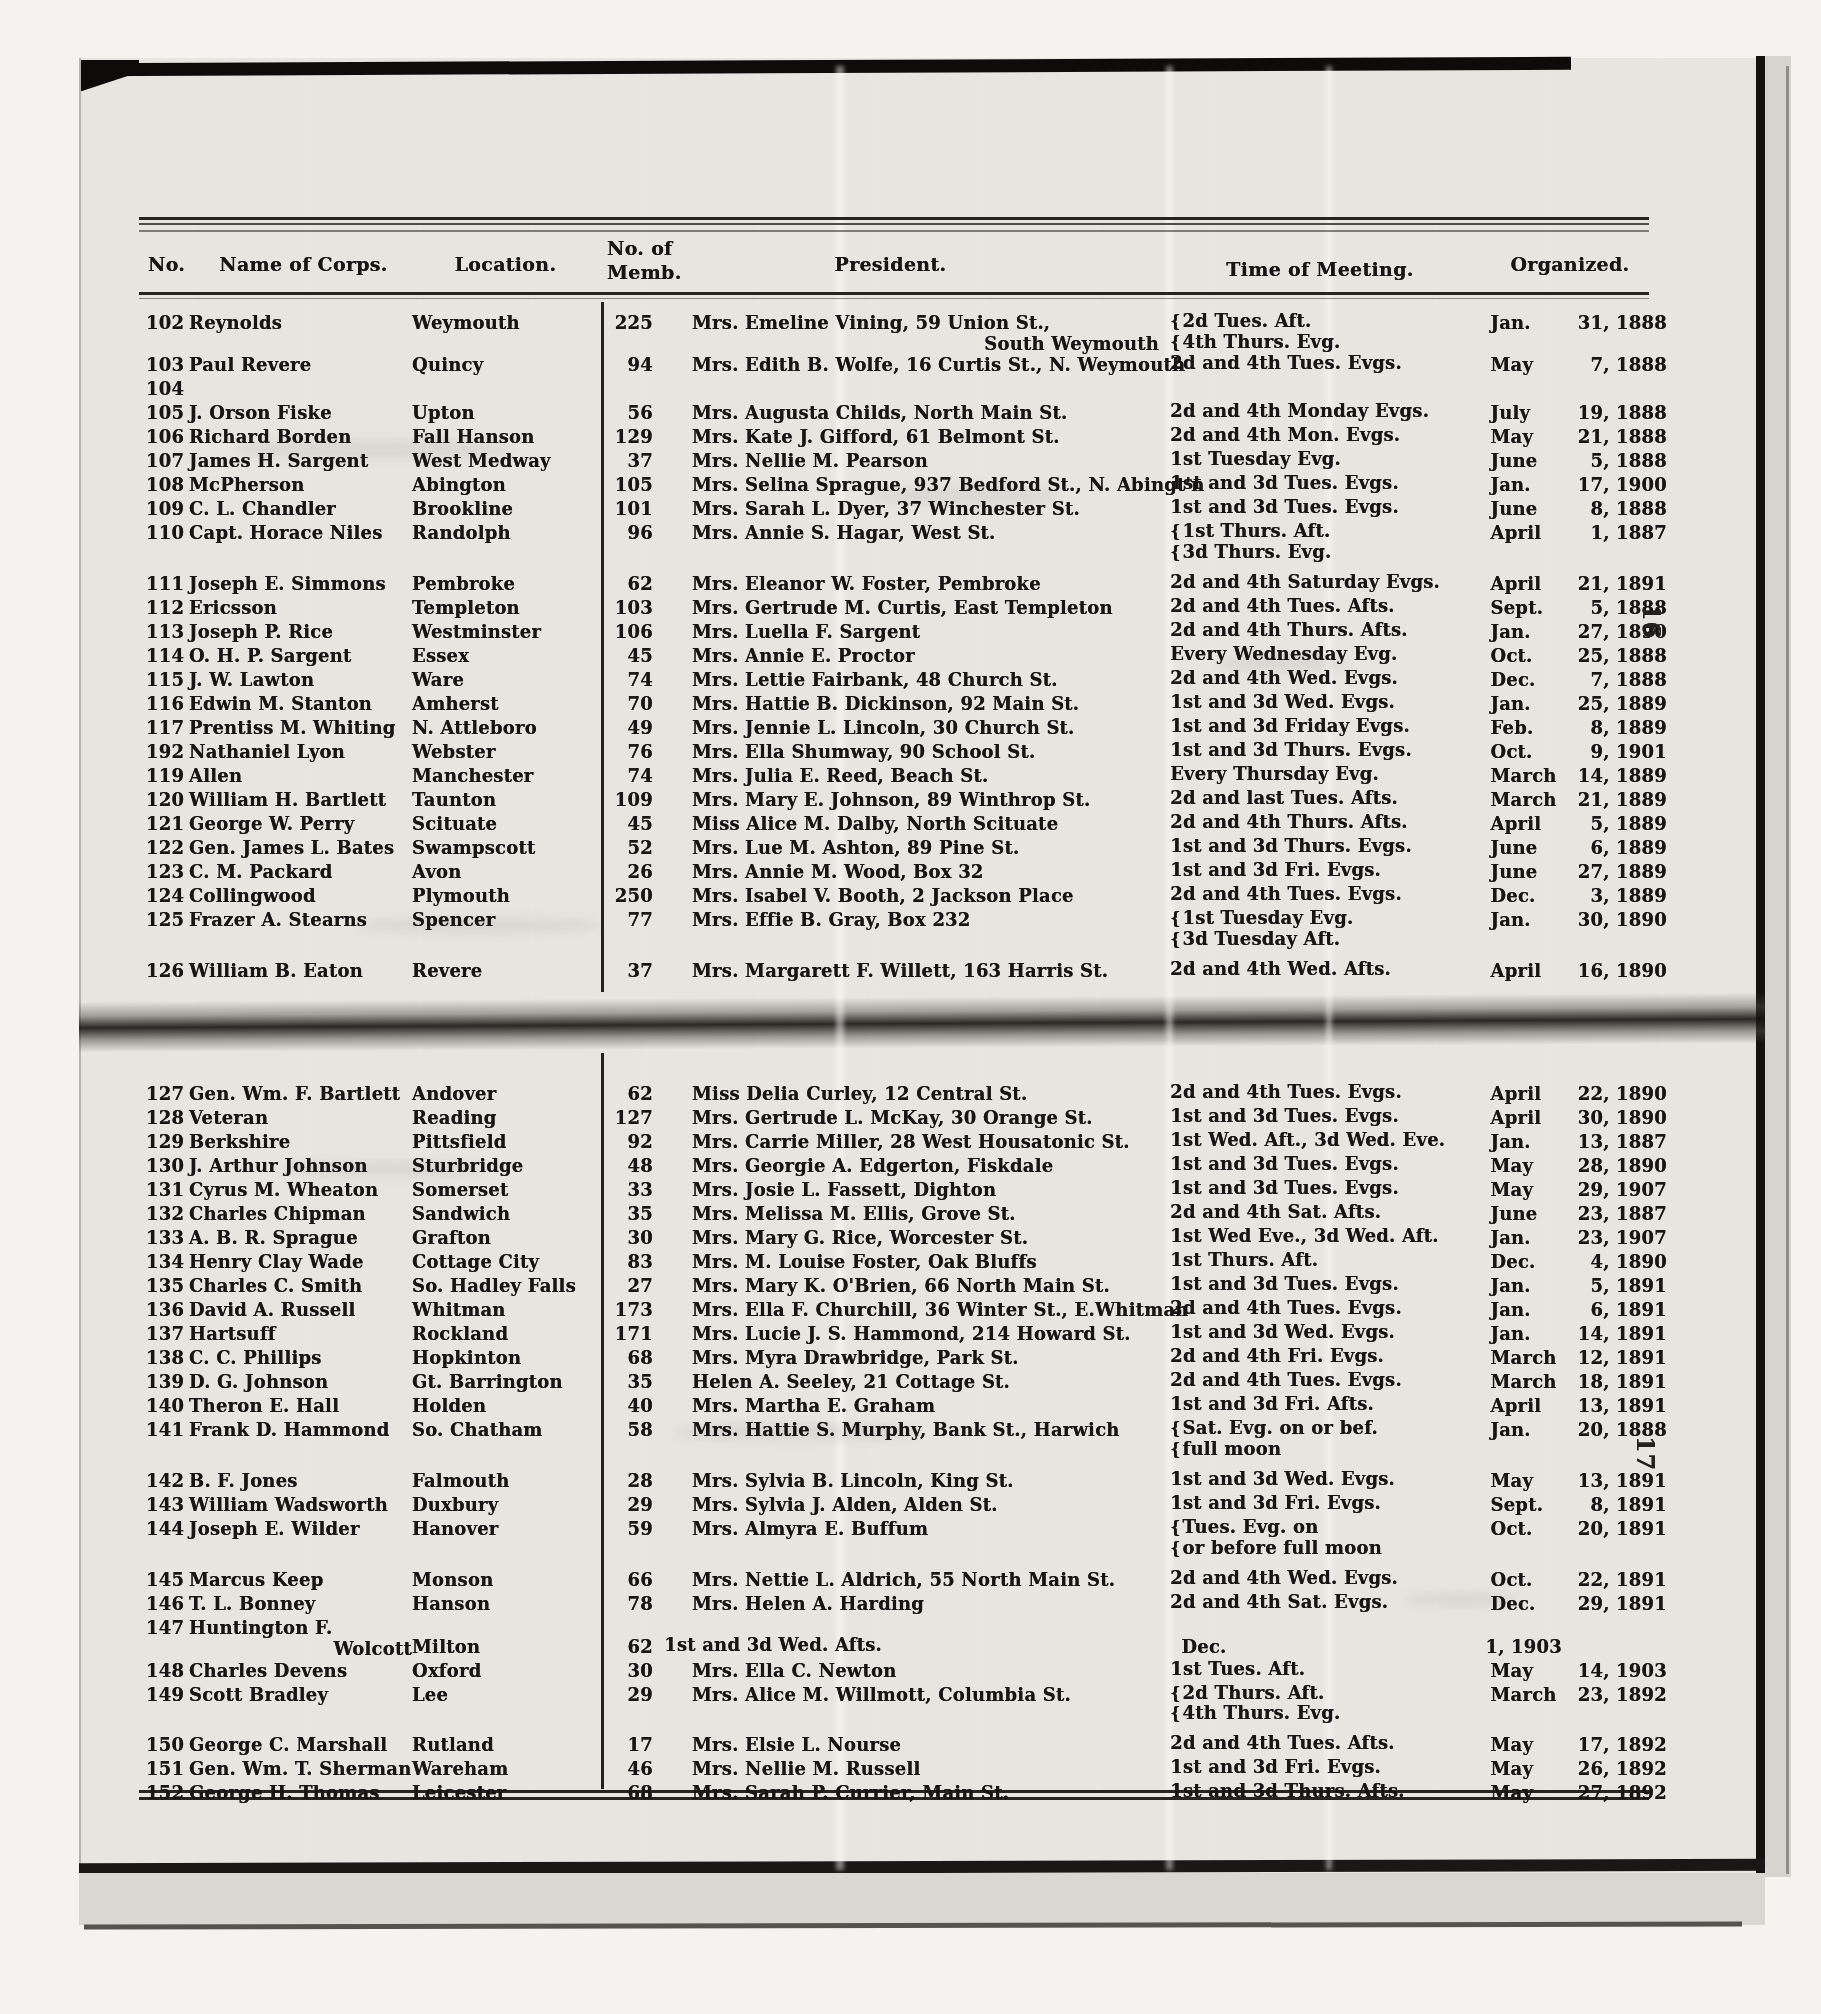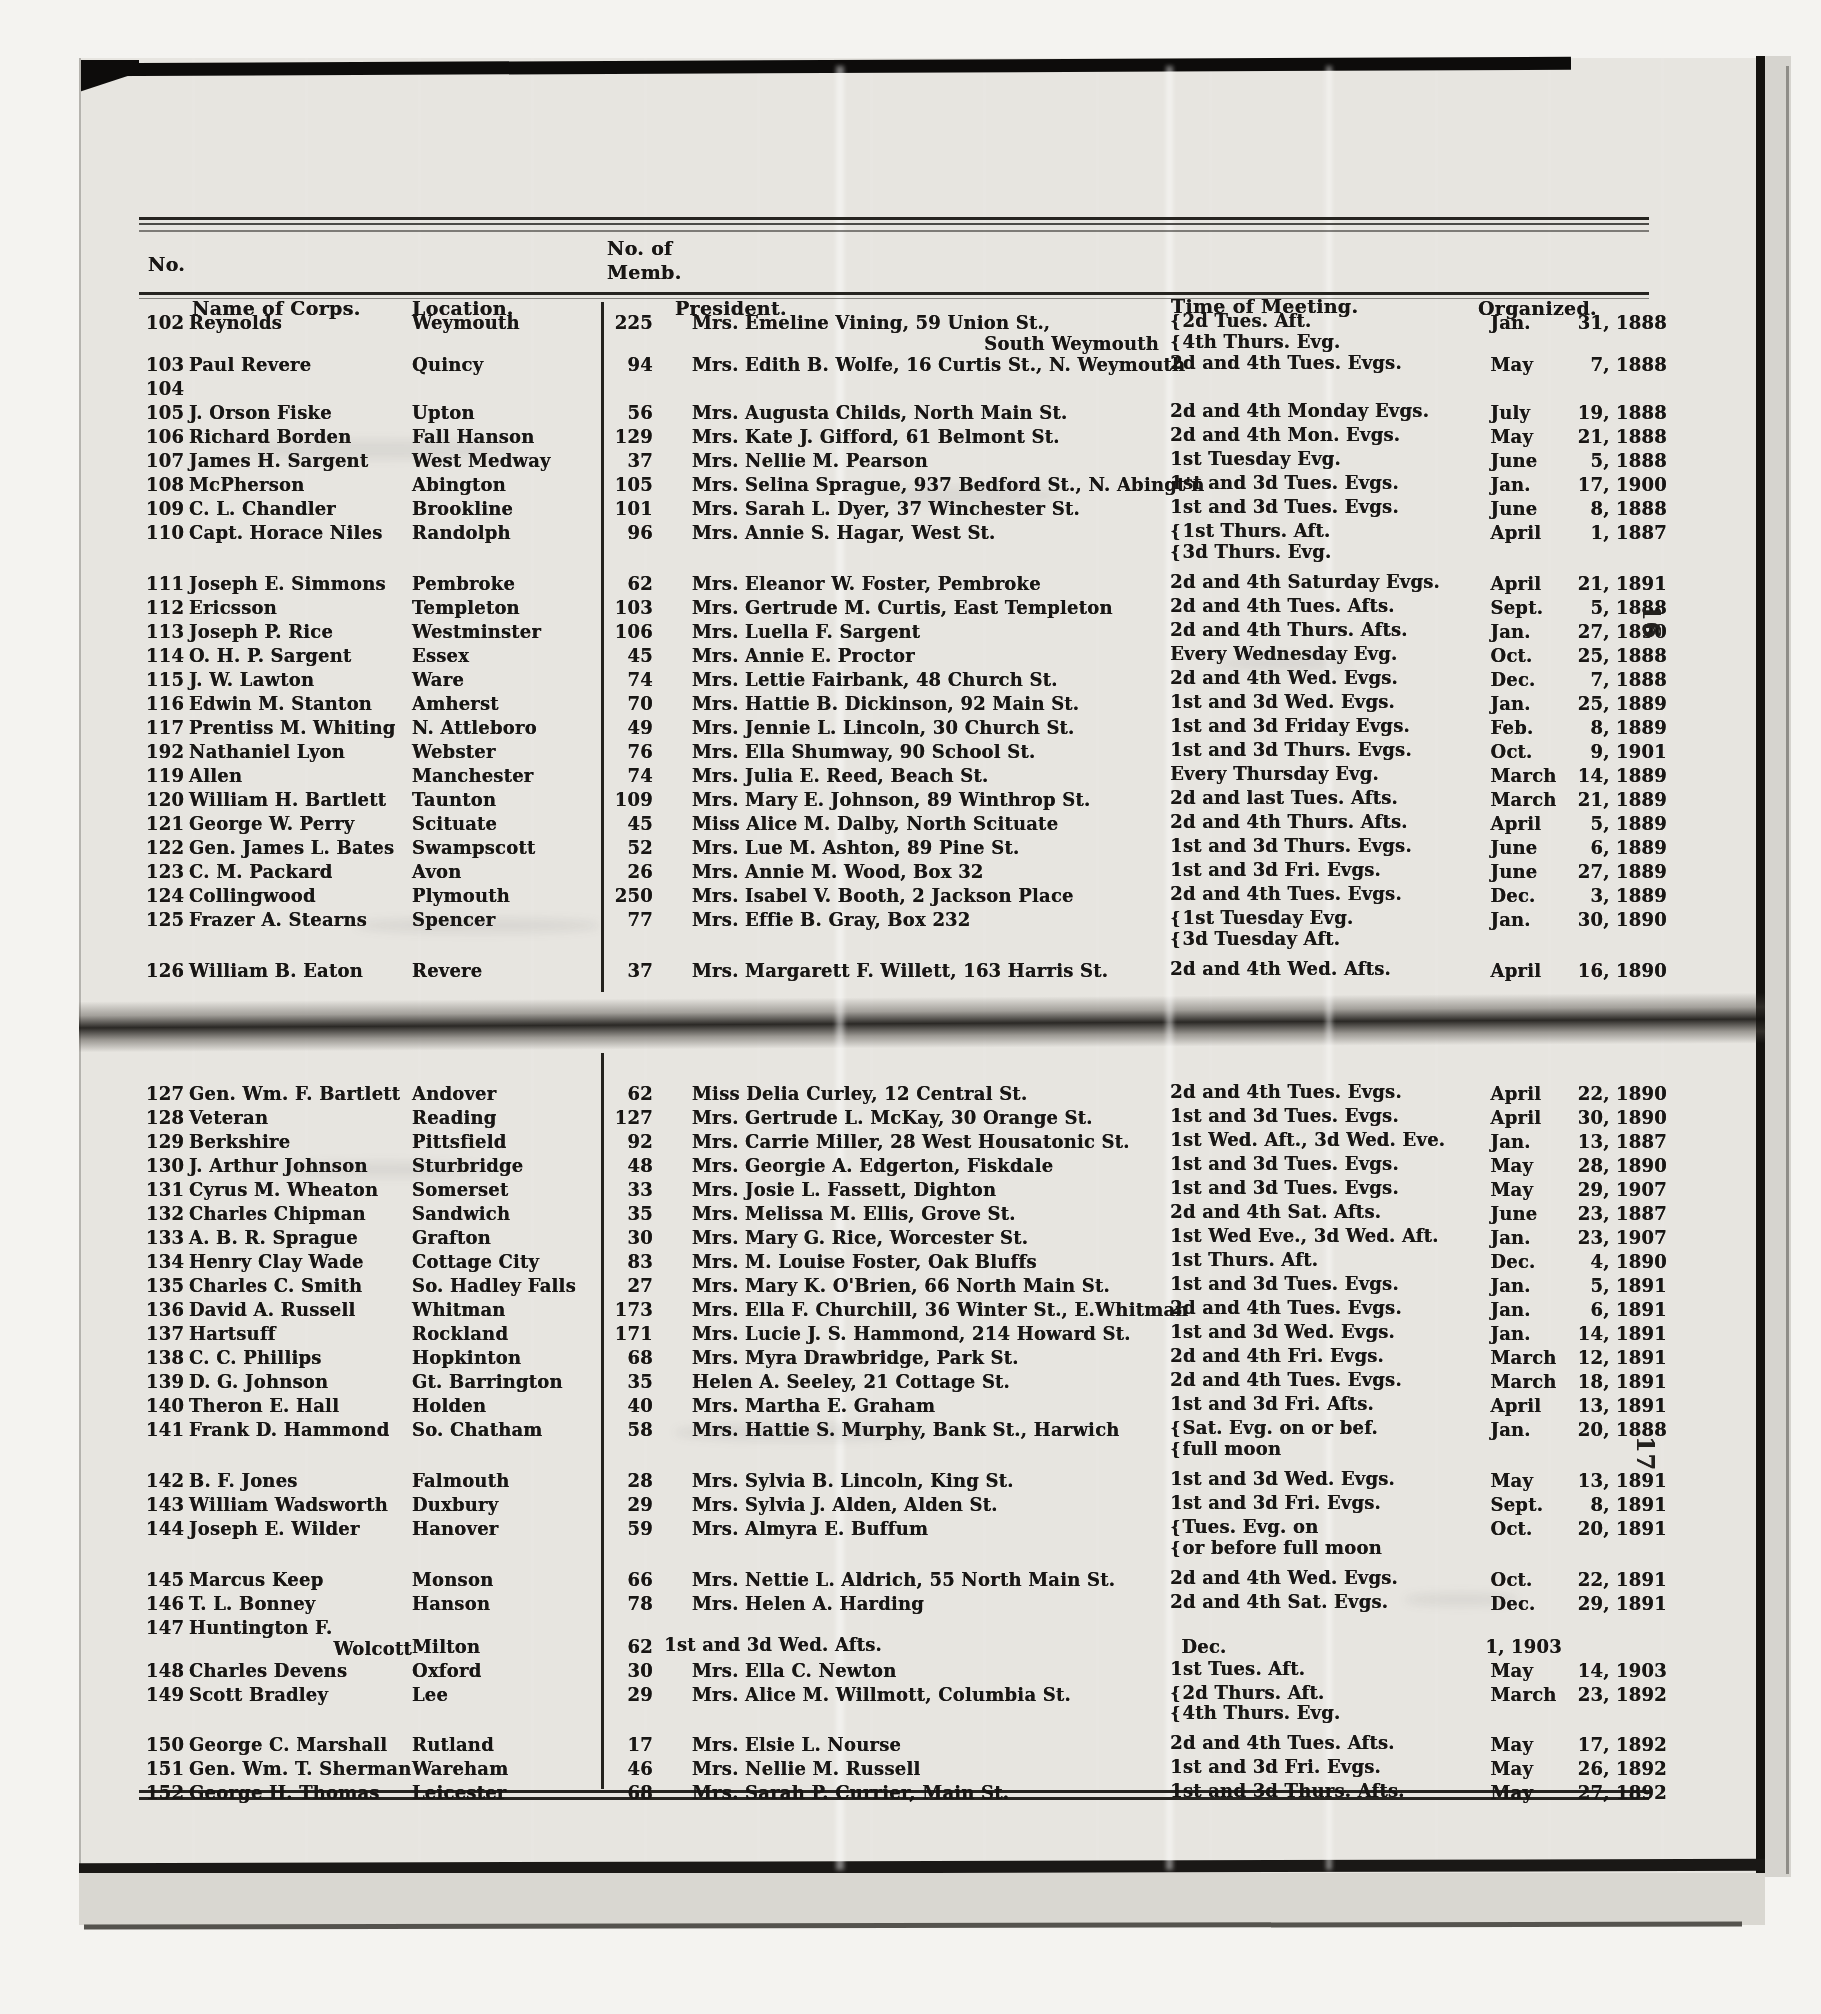--- a/index.html
+++ b/index.html
@@ -32,21 +32,21 @@
     position:absolute;left:79px;top:997px;width:1686px;height:51px;transform:rotate(-0.3deg);
     background:linear-gradient(180deg,rgba(120,115,108,0) 0%,rgba(80,76,70,.45) 28%,rgba(22,20,17,.9) 52%,rgba(80,76,70,.5) 76%,rgba(150,146,140,0) 100%);
   }
   .streak{position:absolute;top:66px;height:1804px;background:rgba(255,255,255,.45);filter:blur(1.9px);}
   .smudge{position:absolute;background:rgba(70,66,60,.08);border-radius:45%;filter:blur(4.7px);}
   
   .hrule{position:absolute;left:139px;width:1510px;background:#262420;}
   .vrule{position:absolute;left:601px;width:2.8px;background:#24221e;}
   
   .hdr{position:absolute;font-size:19px;font-weight:700;white-space:nowrap;letter-spacing:0.3px;text-shadow:0 0 0.5px rgba(20,18,16,.85);}
-  .hdr.center{text-align:left;margin-top:44px;}
+  .hdr.center{text-align:center;}
   
   .rows{position:absolute;left:131px;width:1544px;}
   .row{
     display:grid;
     grid-template-columns:58px 223px 187px 54px 506px 309px 94px 105px;
     min-height:24px;line-height:24px;font-size:18px;font-weight:700;
     letter-spacing:0.2px;text-shadow:0 0 0.5px rgba(20,18,16,.8);
   }
   .row.gap{margin-top:9.4px;}
   .c{white-space:nowrap;}
@@ -104,21 +104,21 @@
 <div class="vrule" style="top:1053px;height:736px;"></div>
 
 <div class="hdr" style="left:148px;top:253px;">No.</div>
 <div class="hdr center" style="left:192px;top:253px;width:223px;">Name of Corps.</div>
 <div class="hdr center" style="left:412px;top:253px;width:187px;">Location.</div>
 <div class="hdr" style="left:607px;top:236px;line-height:24px;">
   <div>No. of</div>
   <div>Memb.</div>
 </div>
 <div class="hdr center" style="left:675px;top:253px;width:431px;">President.</div>
-<div class="hdr center" style="left:1171px;top:251px;width:298px;">Time of Meeting.</div>
+<div class="hdr center" style="left:1171px;top:258px;width:298px;">Time of Meeting.</div>
 <div class="hdr center" style="left:1478px;top:253px;width:184px;">Organized.</div>
 
 <div class="rows" id="rows-0" style="top:311px;">
     <div class="row">
       <div class="c no">102</div>
       <div class="c name">Reynolds</div>
       <div class="c loc">Weymouth</div>
       <div class="c memb">225</div>
       <div class="c pres">
         <div class="l1">Mrs. Emeline Vining, 59 Union St.,</div>

